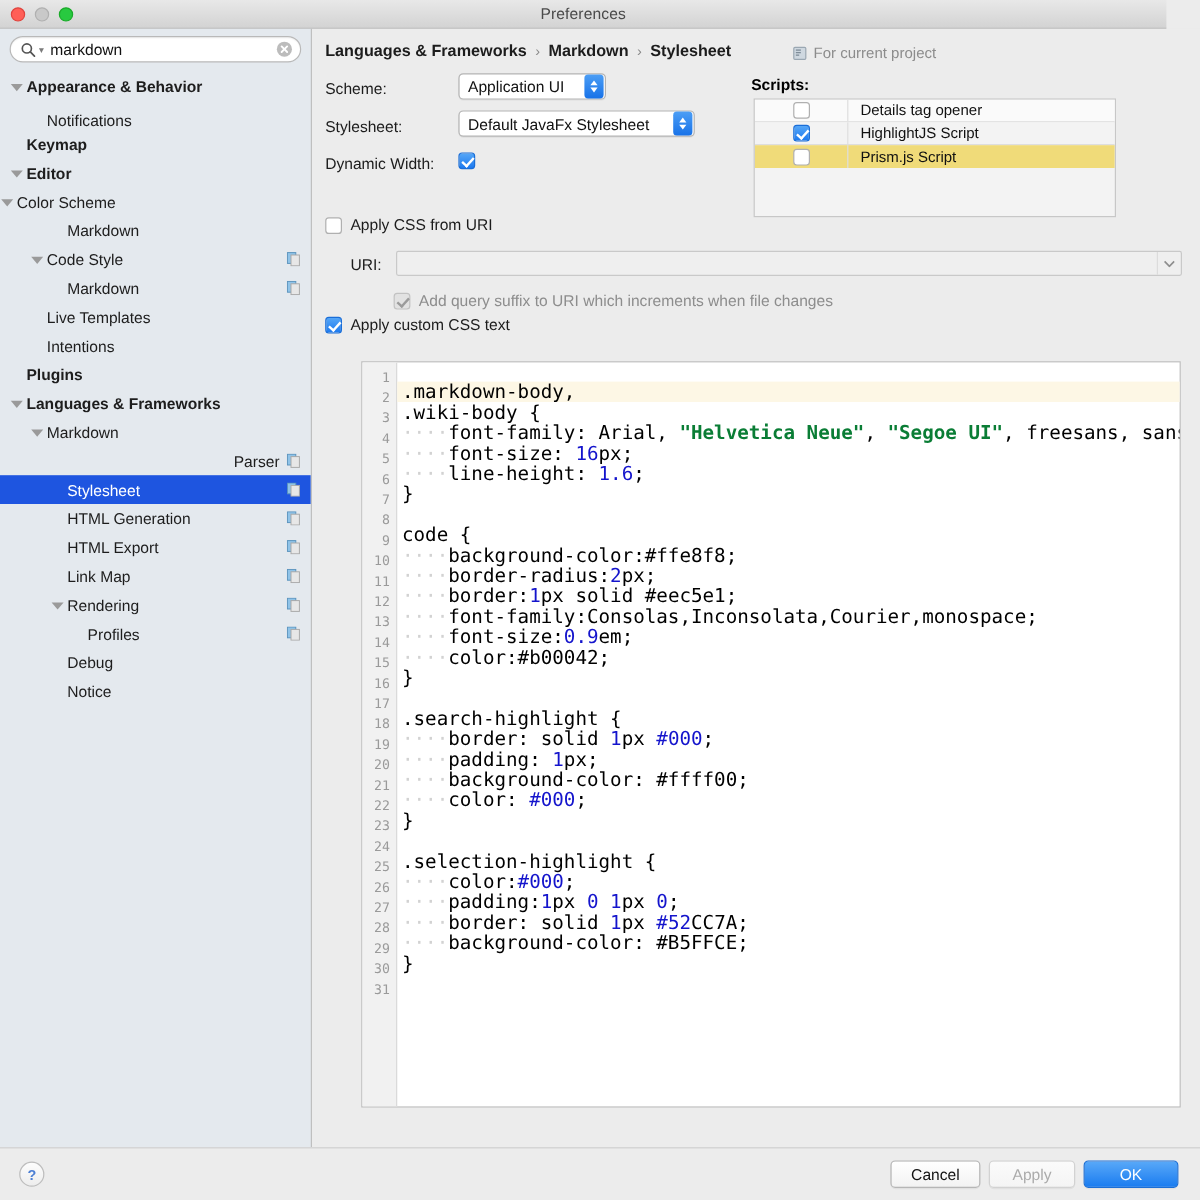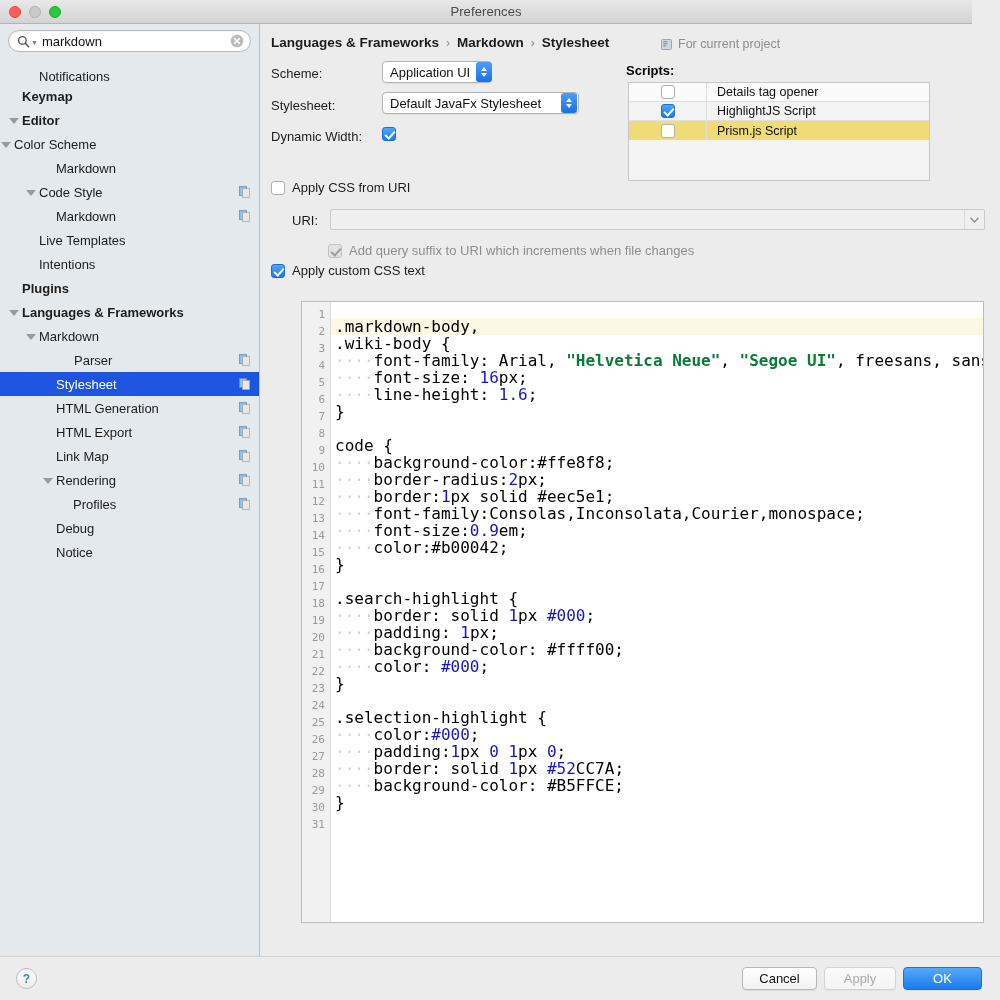--- a/index.html
+++ b/index.html
@@ -211,20 +211,24 @@
         <span class="s-caret">▼</span>
         <span class="s-value">markdown</span>
         <svg class="s-clear" viewBox="0 0 14 14">
           <circle cx="7" cy="7" r="6.3" fill="#bcbcbc"></circle>
           <line x1="4.7" y1="4.7" x2="9.3" y2="9.3" stroke="#fff" stroke-width="1.6" stroke-linecap="round"></line>
           <line x1="9.3" y1="4.7" x2="4.7" y2="9.3" stroke="#fff" stroke-width="1.6" stroke-linecap="round"></line>
         </svg>
       </div>
     </div>
     <div class="tree" id="tree">
+        <div class="trow bold" style="padding-left: 8px;">
+          <span class="twist open"></span>
+          <span class="tlabel">Appearance &amp; Behavior</span>
+        </div>
         <div class="trow" style="padding-left: 25px; align-items: flex-end;">
           <span class="twist"></span>
           <span class="tlabel">Notifications</span>
         </div>
         <div class="trow bold" style="padding-left: 8px;">
           <span class="twist"></span>
           <span class="tlabel">Keymap</span>
         </div>
         <div class="trow bold" style="padding-left: 8px;">
           <span class="twist open"></span>
@@ -267,21 +271,21 @@
           <span class="tlabel">Plugins</span>
         </div>
         <div class="trow bold" style="padding-left: 8px;">
           <span class="twist open"></span>
           <span class="tlabel">Languages &amp; Frameworks</span>
         </div>
         <div class="trow" style="padding-left: 25px;">
           <span class="twist open"></span>
           <span class="tlabel">Markdown</span>
         </div>
-        <div class="trow" style="padding-left: 60px;">
+        <div class="trow" style="padding-left: 22px; text-align: right;">
           <span class="twist"></span>
           <span class="tlabel">Parser</span>
           <span class="copy-icon"><svg viewBox="0 0 12 12">
               <rect x="0.5" y="0.5" width="7" height="9" fill="#8fc3e8" stroke="#5a93bd" stroke-width="0.8"></rect>
               <rect x="3.5" y="2.5" width="7" height="9" fill="#e7e7e7" stroke="#a8a8a8" stroke-width="0.8"></rect>
             </svg></span>
         </div>
         <div class="trow sel" style="padding-left: 42px;">
           <span class="twist"></span>
           <span class="tlabel">Stylesheet</span>
@@ -355,21 +359,21 @@
       <svg width="13" height="13" viewBox="0 0 13 13">
         <rect x="1.5" y="1.5" width="10" height="10" rx="1" fill="#cfd8e0" stroke="#9aa7b2" stroke-width="1"></rect>
         <rect x="3.2" y="3.2" width="4.2" height="1.1" fill="#7f8d99"></rect>
         <rect x="3.2" y="5.3" width="4.2" height="1.1" fill="#7f8d99"></rect>
         <rect x="3.2" y="7.4" width="2.8" height="1.1" fill="#7f8d99"></rect>
       </svg>
       <span>For current project</span>
     </div>
 
     <div class="lbl" style="left:11px; top:42px;">Scheme:</div>
-    <div class="combo" style="left:122px; top:37px; width:110px;">
+    <div class="combo" style="left:122px; top:37px; width:123px;">
       <span class="cval">Application UI</span>
       <span class="cbtn">
         <span class="ar up"></span>
           <span class="ar dn"></span>
       </span>
     </div>
 
     <div class="lbl" style="left:11px; top:74px;">Stylesheet:</div>
     <div class="combo" style="left:122px; top:68px; width:197px;">
       <span class="cval">Default JavaFx Stylesheet</span>

